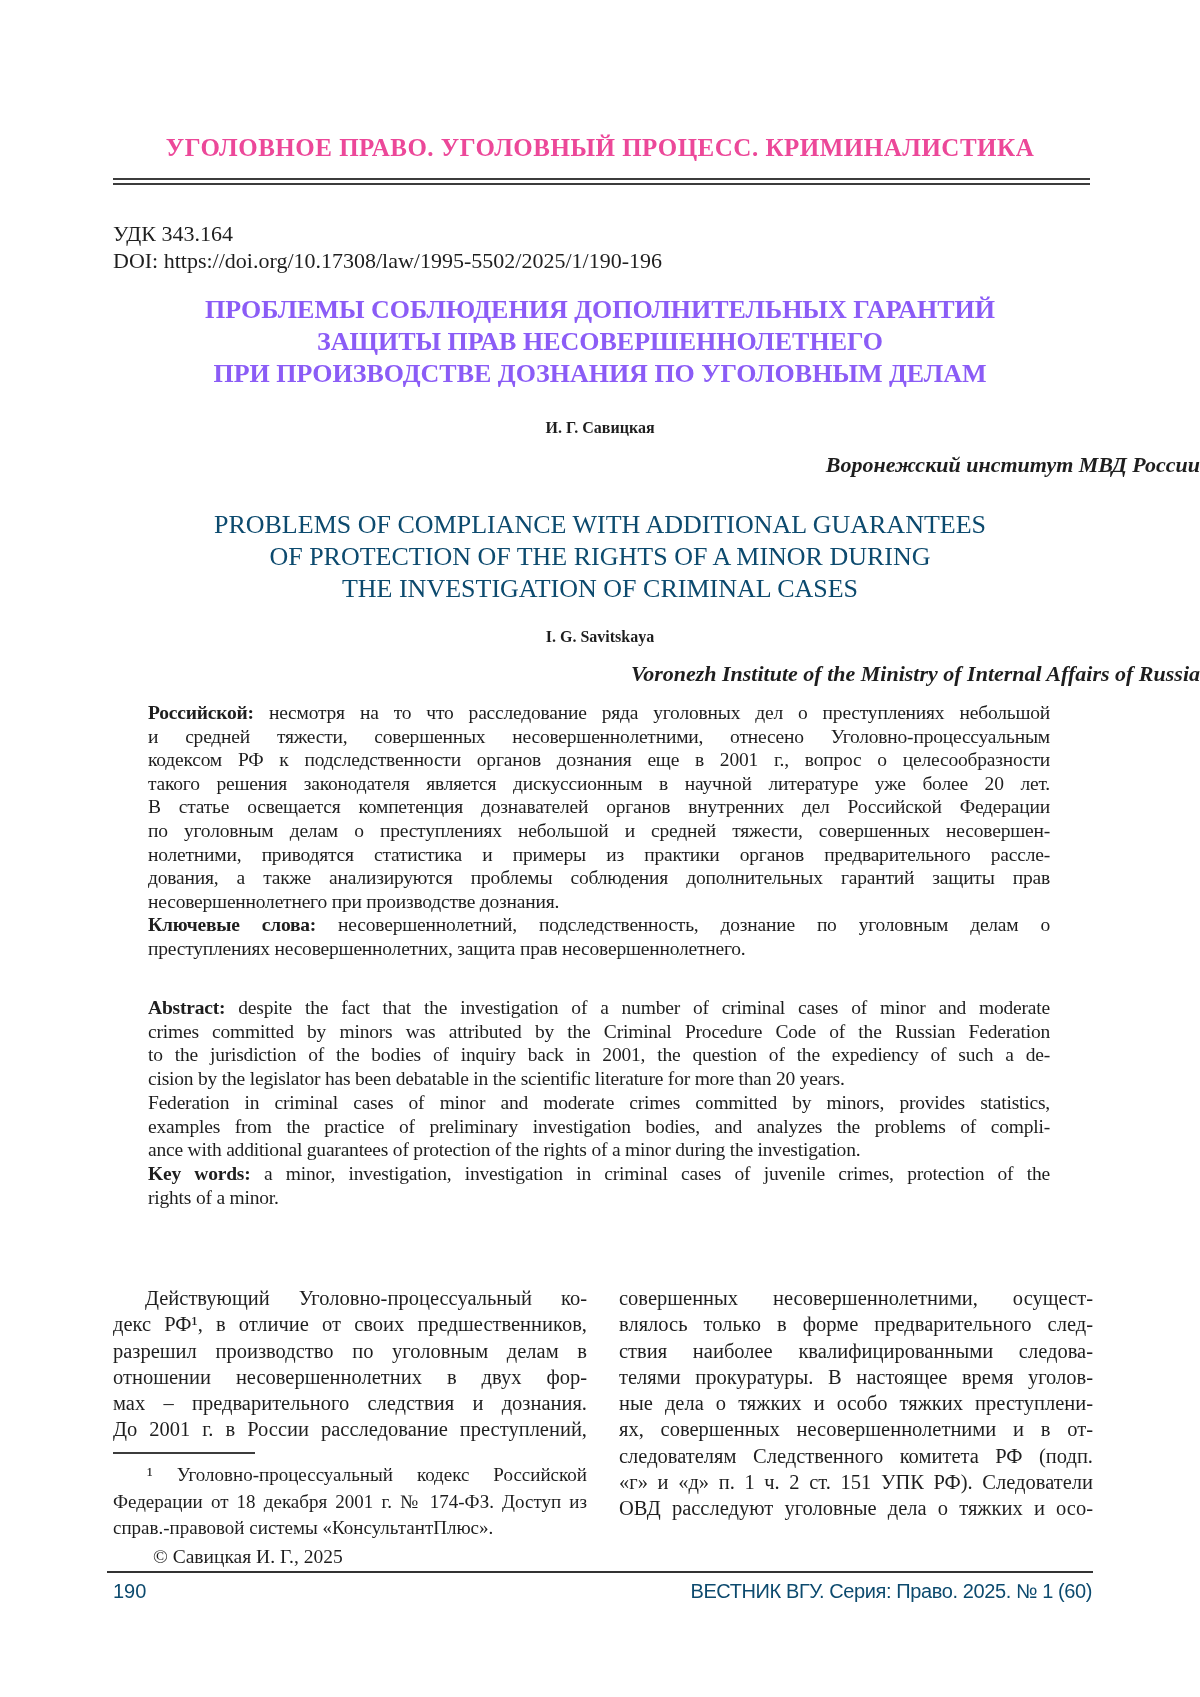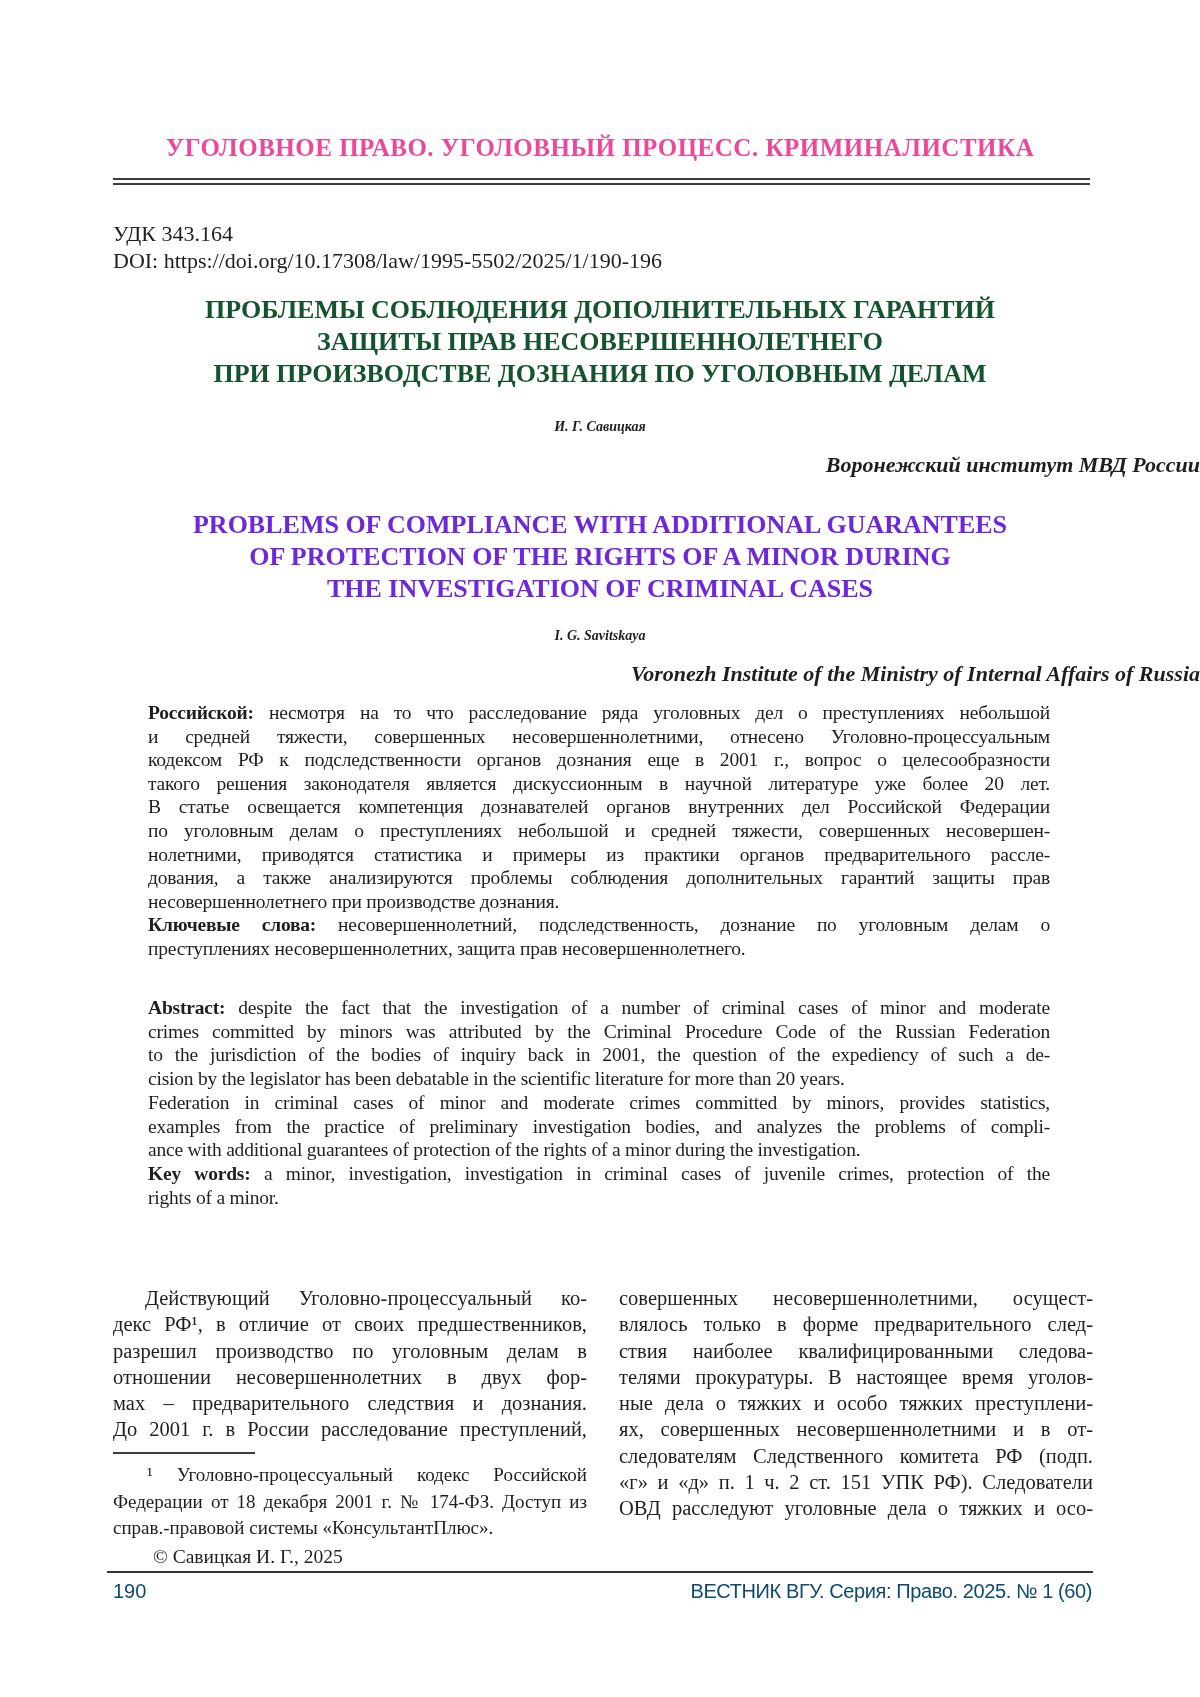--- a/index.html
+++ b/index.html
@@ -16,23 +16,23 @@
   .section-title {
     top: 134px; font-weight: bold; font-size: 25px; letter-spacing: 0.5px;
     color: #ec4899;
   }
   .double-rule {
     top: 178px; left: 113px; right: 110px; height: 3px;
     border-top: 2px solid #3c3c3c; border-bottom: 2px solid #3c3c3c;
   }
   .meta { top: 220px; left: 113px; font-size: 22px; line-height: 27px; }
 
-  .title-ru { top: 294px; font-weight: bold; font-size: 26px; line-height: 32px; color: #14532d; }
-  .title-en { top: 509px; font-weight: bold; font-size: 26px; line-height: 32px; color: #6d28d9; }
-  .author   { font-weight: bold; font-size: 14px; font-style: italic; }
+  .title-ru { top: 294px; font-weight: bold; font-size: 26px; line-height: 32px; color: #8b5cf6; }
+  .title-en { top: 509px; font-weight: normal; font-size: 26px; line-height: 32px; color: #0c4a6e; }
+  .author   { font-weight: bold; font-size: 16px; }
   .author-ru { top: 419px; }
   .affil    { font-weight: bold; font-style: italic; font-size: 22px; text-align: right; }
   .affil-ru { top: 452px; }
   .author-en { top: 628px; }
   .affil-en { top: 661px; }
 
   .annot-block {
     left: 148px; width: 902px;
     font-size: 19.5px; line-height: 23.6px; letter-spacing: -0.2px;
   }

